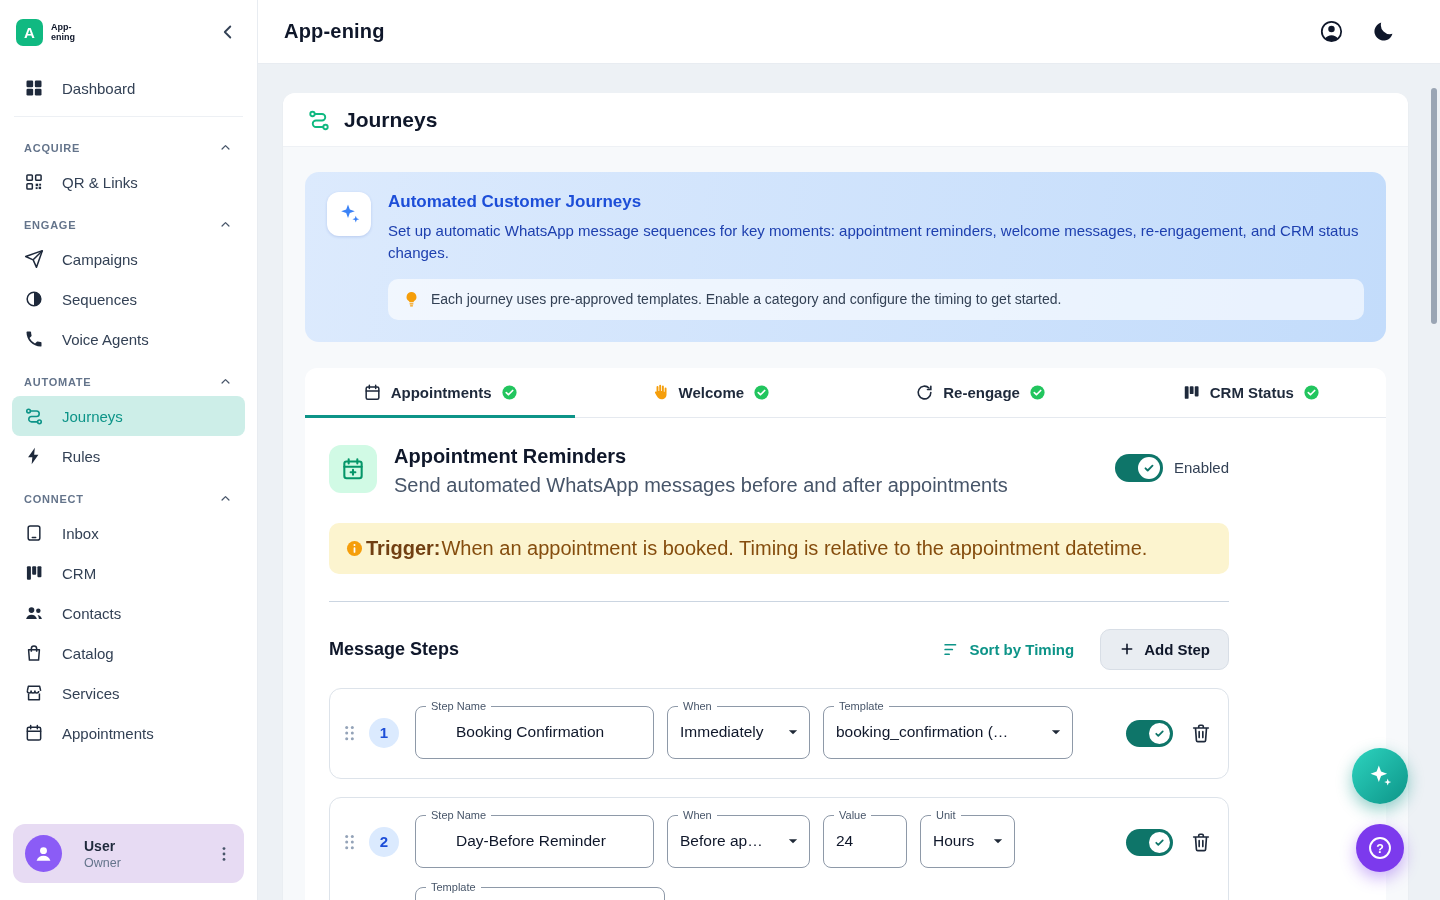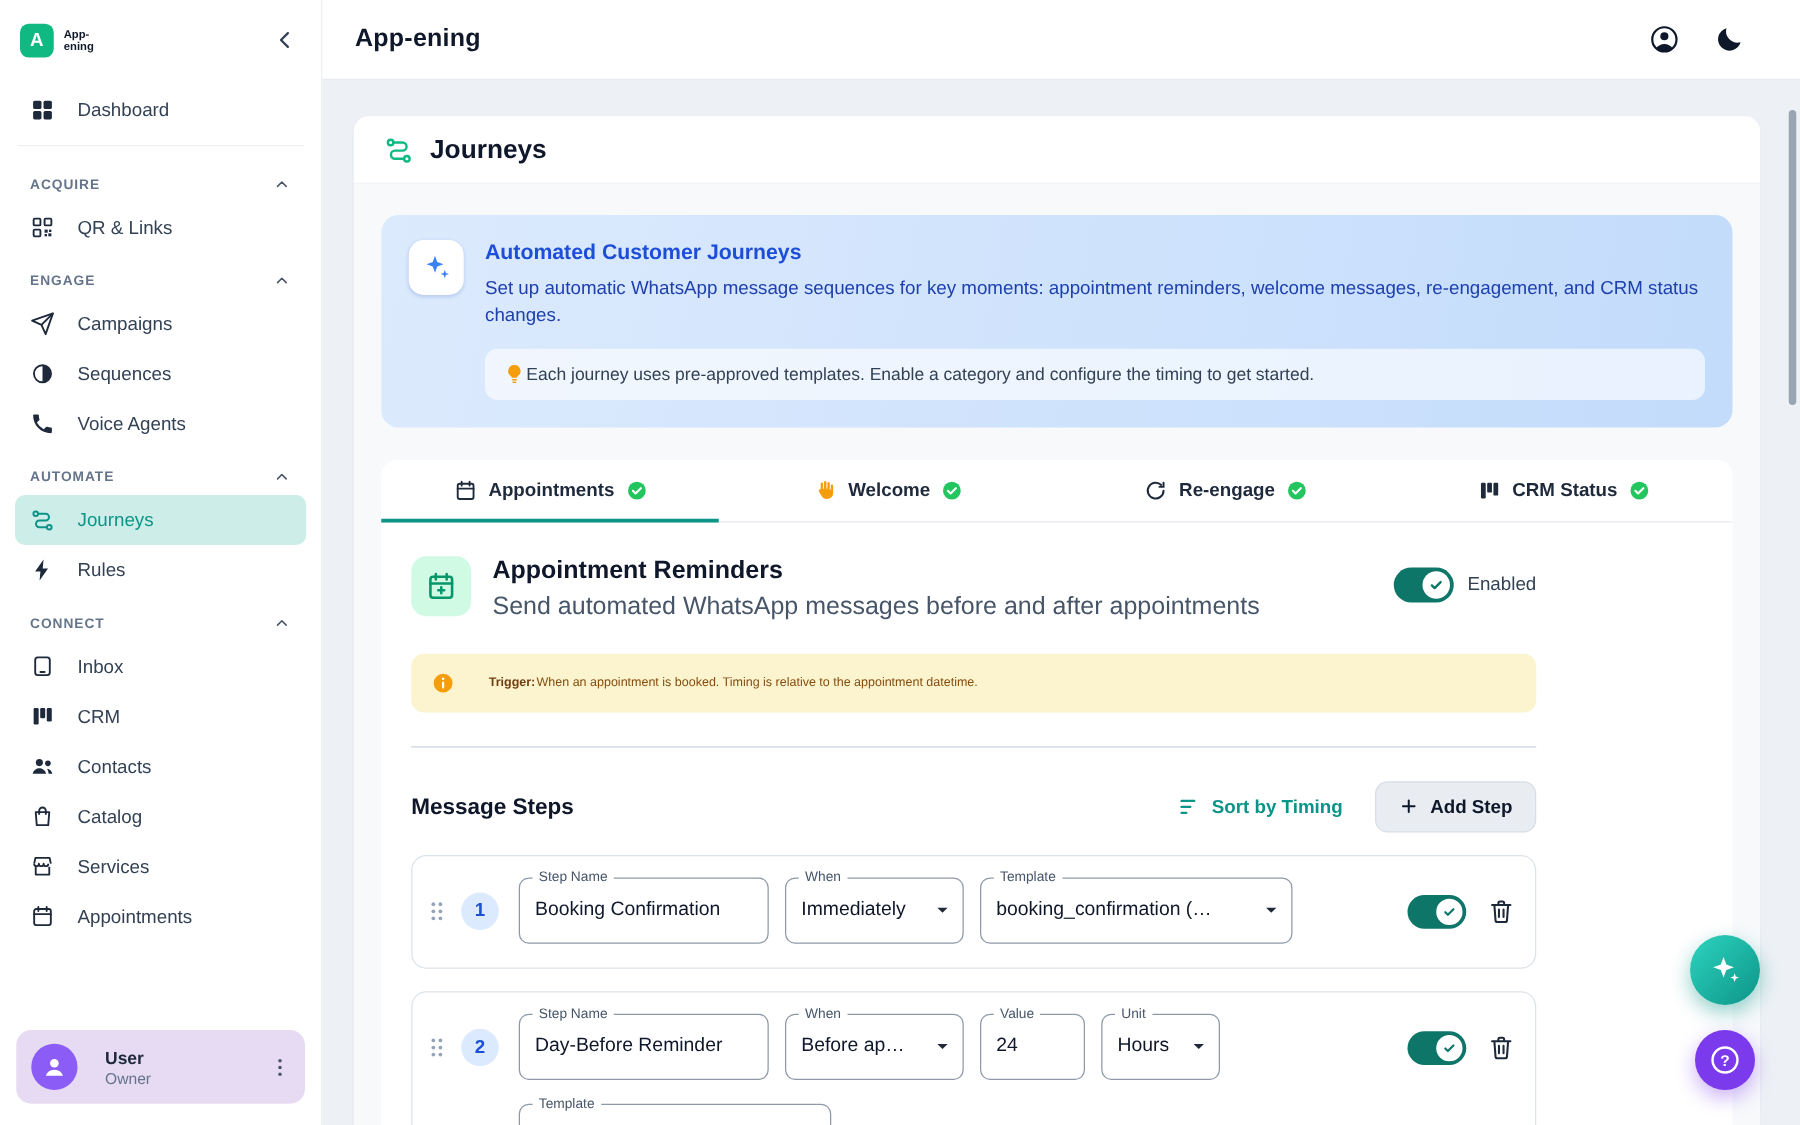--- a/index.html
+++ b/index.html
@@ -55,21 +55,21 @@
   .page-title { font-size: 21px; font-weight: 700; }
   .content-body { padding: 25px 22px; }
 
   .banner { background: linear-gradient(100deg, #dceafd 0%, #c3dcfb 100%); border-radius: 14px;
     padding: 20px 22px 22px; display: flex; gap: 17px; }
   .banner-tile { width: 44px; height: 44px; background: #fff; border-radius: 12px; flex: none;
     padding: 10px; color: #3b82f6; box-shadow: 0 1px 3px rgba(30,64,175,.18); }
   .banner-title { font-size: 17px; font-weight: 700; color: #1d4ed8; }
   .banner-desc { margin-top: 8px; font-size: 15px; line-height: 1.45; color: #1e40af; max-width: 985px; }
   .banner-tip { margin-top: 15px; background: rgba(255,255,255,.62); border-radius: 10px;
-    padding: 11px 14px; display: flex; align-items: center; font-size: 14px; color: #334155; }
+    padding: 11px 14px; display: flex; align-items: center; gap: 10px; font-size: 14px; color: #334155; }
   .bulb { width: 19px; height: 19px; flex: none; }
 
   .tabs-card { margin-top: 26px; background: #fff; border-radius: 12px 12px 0 0; }
   .tabs-row { display: grid; grid-template-columns: repeat(4, 1fr); border-bottom: 1px solid #e5e9ef; }
   .tab { height: 49px; display: flex; align-items: center; justify-content: center; gap: 9px;
     font-size: 15px; font-weight: 600; color: #1e293b; cursor: pointer; position: relative; }
   .tab .tico { width: 19px; height: 19px; flex: none; }
   .tab.active::after { content: ""; position: absolute; left: 0; right: 0; bottom: -1px;
     height: 3px; background: #0d9488; }
   .badge-check { width: 17px; height: 17px; flex: none; }
@@ -81,21 +81,21 @@
   .jh-title { font-size: 20px; font-weight: 700; }
   .jh-sub { margin-top: 6px; font-size: 20px; color: #475569; }
   .jh-right { margin-left: auto; display: flex; align-items: center; gap: 11px; padding-top: 9px; flex: none; }
   .enabled-label { font-size: 15px; color: #334155; }
   .toggle { width: 48px; height: 28px; border-radius: 14px; background: #0e7569; position: relative;
     cursor: pointer; flex: none; }
   .toggle .knob { position: absolute; top: 3px; right: 3px; width: 22px; height: 22px; background: #fff;
     border-radius: 50%; color: #0e7569; padding: 4px; }
 
   .trigger { margin-top: 26px; background: #fcf4cf; border-radius: 10px; padding: 14px 16px;
-    display: flex; align-items: center; gap: 27px; font-size: 10px; color: #854d0e; }
+    display: flex; align-items: center; gap: 2px; font-size: 20px; color: #854d0e; }
   .trigger b { color: #713f12; }
   .trigger-text { margin-left: 1px; }
   .alert-ico { width: 19px; height: 19px; flex: none; }
   .sep { border: none; border-top: 1px solid #cbd5e1; margin: 27px 0 0; }
 
   .steps-head { margin-top: 27px; display: flex; align-items: center; }
   .steps-title { font-size: 18px; font-weight: 700; }
   .sort-btn { margin-left: auto; display: flex; align-items: center; gap: 8px; color: #0d9488;
     font-size: 15px; font-weight: 600; cursor: pointer; }
   .sort-ico { width: 19px; height: 19px; }
@@ -113,21 +113,21 @@
   .fields { display: flex; flex-wrap: wrap; gap: 19px 13px; flex: 1; margin-left: 16px; min-width: 0; }
   .field { position: relative; height: 53px; border: 1px solid #8e99a8; border-radius: 8px; background: #fff; }
   .field-label { position: absolute; top: -7px; left: 10px; background: #fff; padding: 0 5px;
     font-size: 11px; color: #475569; white-space: nowrap; }
   .field input { border: none; outline: none; background: transparent; width: 100%; height: 100%;
     padding: 0 12px; font-size: 15.5px; color: #0f172a; font-family: inherit; }
   .select { display: flex; align-items: center; justify-content: space-between;
     padding: 0 5px 0 12px; cursor: pointer; }
   .sel-value { font-size: 15.5px; color: #0f172a; white-space: nowrap; overflow: hidden; }
   .caret { width: 22px; height: 22px; color: #1f2937; flex: none; }
-  .w-name { width: 200px; } .w-when { width: 143px; } .w-template { width: 250px; }
+  .w-name { width: 239px; padding-left: 28px; } .w-when { width: 143px; } .w-template { width: 250px; }
   .w-value { width: 84px; } .w-unit { width: 95px; }
   .step-right { display: flex; align-items: center; gap: 17px; margin: 14px 2px 0 14px; flex: none; }
   .toggle.sm { width: 47px; height: 27px; } .toggle.sm .knob { width: 21px; height: 21px; }
   .trash { width: 22px; height: 22px; color: #1e293b; cursor: pointer; }
 
   .fab-sparkle { position: absolute; right: 32px; bottom: 96px; width: 56px; height: 56px;
     border-radius: 50%; background: linear-gradient(135deg, #2dd4bf, #0d9488); color: #fff;
     padding: 14px; box-shadow: 0 6px 16px rgba(13,148,136,.45); cursor: pointer; z-index: 5; }
   .fab-help { position: absolute; right: 36px; bottom: 28px; width: 48px; height: 48px;
     border-radius: 50%; background: #7c3aed; color: #fff; padding: 11px;

